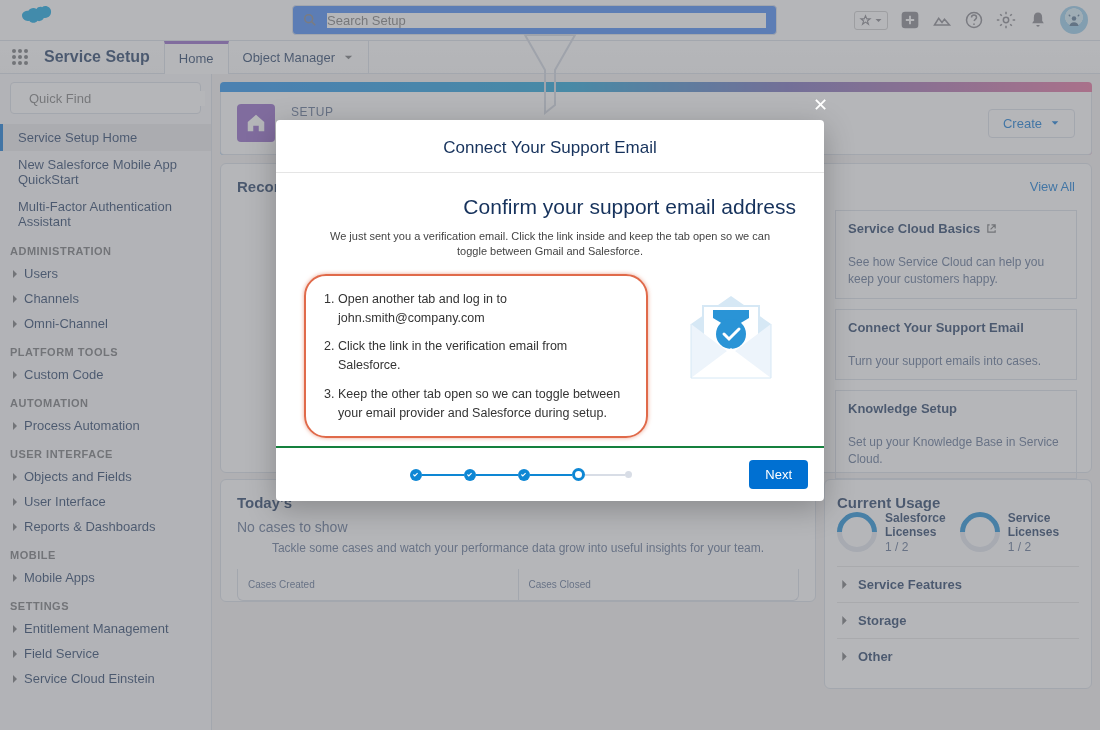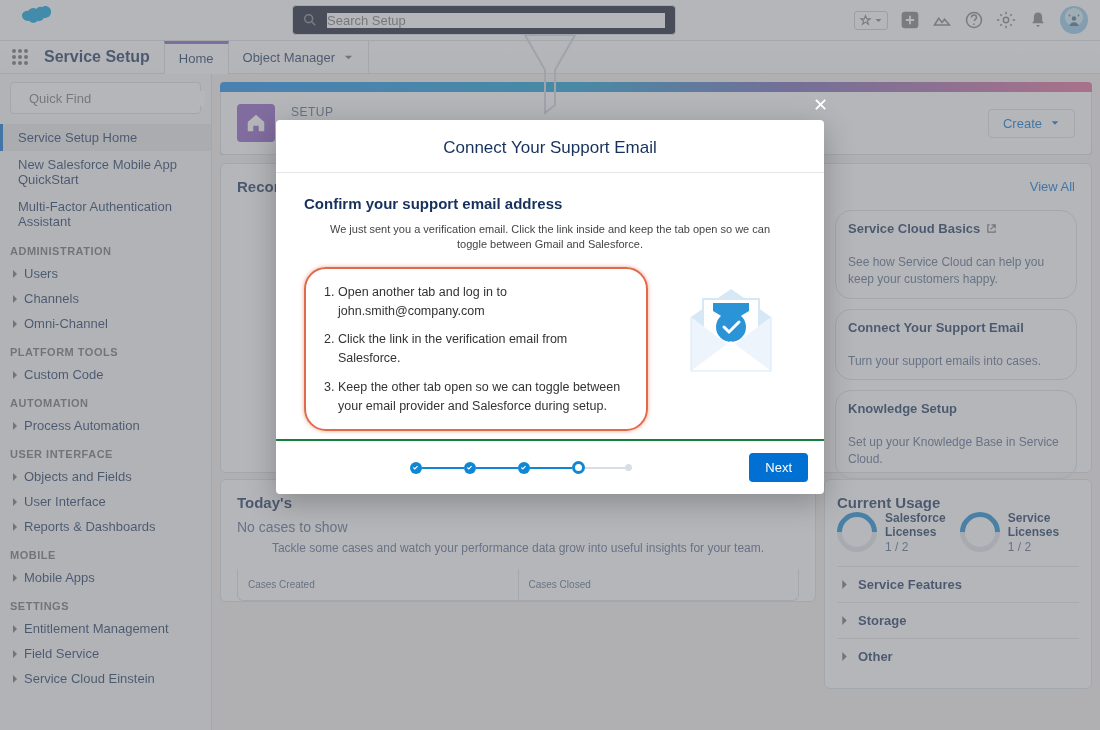--- a/index.html
+++ b/index.html
@@ -1,19 +1,19 @@
 <!DOCTYPE html>
 <html><head>
 <meta charset="utf-8">
 <style>
 * { box-sizing: border-box; margin: 0; padding: 0; }
 body { font-family: -apple-system, BlinkMacSystemFont, "Segoe UI", Arial, sans-serif; font-size: 13px; color: #16325c; background: #f3f2f2; width: 1100px; height: 730px; overflow: hidden; position: relative; }
 .topbar { height: 41px; background: #fff; border-bottom: 1px solid #d8dde6; display: flex; align-items: center; padding: 0 12px; }
 .cloud-logo { width: 40px; height: 28px; }
-.search-wrap { margin-left: 240px; display: flex; align-items: center; background: #0f172a; border: 1px solid #d8dde6; border-radius: 4px; height: 30px; width: 384px; padding: 0 10px; }
+.search-wrap { margin-left: 240px; display: flex; align-items: center; background: #3b82f6; border: 1px solid #d8dde6; border-radius: 4px; height: 30px; width: 485px; padding: 0 10px; }
 .search-wrap svg { flex: 0 0 14px; }
 .search-wrap input { border: none; outline: none; flex: 1; margin-left: 10px; font-size: 13px; color: #54698d; }
 .topbar-right { margin-left: auto; display: flex; align-items: center; gap: 12px; }
 .star-btn { display:flex; align-items:center; border:1px solid #c9c9c9; border-radius:3px; padding:2px 4px; gap:2px; }
 .top-icon { width: 20px; height: 20px; fill: #7d7d84; }
 .avatar { width: 28px; height: 28px; border-radius: 50%; background: radial-gradient(circle at 50% 40%, #cfeaf7 40%, #8fc9ea 42%); display:flex; align-items:center; justify-content:center; }
 .avatar svg { width:18px; height:18px; }
 .navbar { height: 33px; background: linear-gradient(#fff,#fbfbfb); border-bottom: 1px solid #d8dde6; display: flex; align-items: center; }
 .waffle { width: 40px; display:flex; justify-content:center; }
 .app-name { font-size: 16px; font-weight: 600; padding: 0 14px 0 4px; }
@@ -36,21 +36,21 @@
 .banner-text .crumb { font-size:12px; color:#54698d; letter-spacing:0.5px; }
 .banner-text .title { font-size:19px; font-weight:700; }
 .create-btn { margin-left:auto; background:#fff; border:1px solid #d8dde6; border-radius:4px; padding:6px 14px; color:#0070d2; display:flex; align-items:center; gap:8px; font-size:13px; }
 .panel-row { display:flex; gap:8px; margin:8px; }
 .panel { background:#fff; border:1px solid #d8dde6; border-radius:6px; }
 .rec { flex:1; padding:14px 16px; min-height:310px; position:relative; }
 .rec-header { display:flex; justify-content:space-between; align-items:center; }
 .rec h2 { font-size:15px; font-weight:700; }
 .viewall { color:#0070d2; font-size:13px; }
 .rec-cards { position:absolute; right:14px; top:46px; width:242px; display:flex; flex-direction:column; gap:10px; }
-.card { border:1px solid #d8dde6; border-radius:16px; padding:10px 12px 10px 12px; position:relative; }
+.card { border:1px solid #d8dde6; border-radius:0; padding:10px 12px 10px 12px; position:relative; }
 .card .ct { font-weight:700; font-size:13px; display:flex; align-items:center; gap:6px; }
 .card .cd { font-size:12px; color:#54698d; margin-top:18px; line-height:1.4; }
 .ext { width:11px; height:11px; }
 .funnel { position:absolute; top:30px; left:50%; transform:translateX(-50%); }
 .no-cases { font-size:14px; color:#54698d; margin-top:8px; }
 .tackle { font-size:12px; color:#54698d; margin-top:6px; }
 .tfoot { display:flex; border:1px solid #d8dde6; border-top:none; border-radius:0 0 6px 6px; }
 .tfoot div { flex:1; padding:10px; font-size:10px; color:#54698d; }
 .tfoot div:first-child { border-right:1px solid #d8dde6; }
 .usage { width:268px; padding:14px 12px; }
@@ -59,21 +59,21 @@
 .gauge { display:flex; align-items:center; gap:8px; }
 .ring { width:40px; height:40px; border-radius:50%; border:5px solid #e0e5ee; border-top-color:#0e87d4; border-right-color:#0e87d4; transform:rotate(-45deg); }
 .glabel { font-size:12px; font-weight:700; line-height:1.2; }
 .gval { font-size:12px; color:#54698d; }
 .urow { display:flex; align-items:center; gap:8px; padding:10px 2px; border-top:1px solid #e5e5e5; font-size:13px; font-weight:600; }
 .overlay { position:absolute; inset:0; background:rgba(120,122,128,0.55); display:flex; align-items:flex-start; justify-content:center; }
 .modal { margin-top:120px; width:548px; background:#fff; border-radius:4px; box-shadow:0 8px 30px rgba(0,0,0,0.25); position:relative; }
 .modal-close { position:absolute; top:-26px; right:-4px; color:#fff; font-size:18px; }
 .modal-header { text-align:center; padding:18px 20px 14px; border-bottom:1px solid #e5e5e5; font-size:17px; font-weight:400; }
 .modal-body { padding: 22px 28px 8px; }
-.m-title { text-align:left; font-size:15px; font-weight:700; color:#16325c; margin-bottom:10px; }
+.m-title { text-align:right; font-size:21px; font-weight:400; color:#16325c; margin-bottom:10px; }
 .m-desc { text-align:center; font-size:11px; color:#444; line-height:1.4; max-width:470px; margin:0 auto 14px; }
 .m-flex { display:flex; gap:18px; align-items:flex-start; }
 .m-steps-wrap { border:2px solid #e06a4a; border-radius:22px; padding:14px 18px 14px 14px; position:relative; box-shadow:0 0 4px rgba(224,106,74,0.6); }
 .m-steps-wrap ol { list-style:decimal; padding-left:18px; font-size:12.5px; color:#333; line-height:1.5; }
 .m-steps-wrap li { margin-bottom:10px; }
 .m-steps-wrap li:last-child { margin-bottom:0; }
 .m-env { flex:0 0 130px; display:flex; align-items:center; justify-content:center; }
 .check-row { margin:14px 0 0 14px; display:inline-flex; align-items:center; gap:10px; border:1px solid #d8dde6; border-radius:4px; padding:12px 18px; background:#fff; }
 .checkbox { width:15px; height:15px; border:2px solid #0070d2; border-radius:2px; }
 .modal-footer { border-top:2px solid #15803d; padding:12px 16px; display:flex; align-items:center; }

